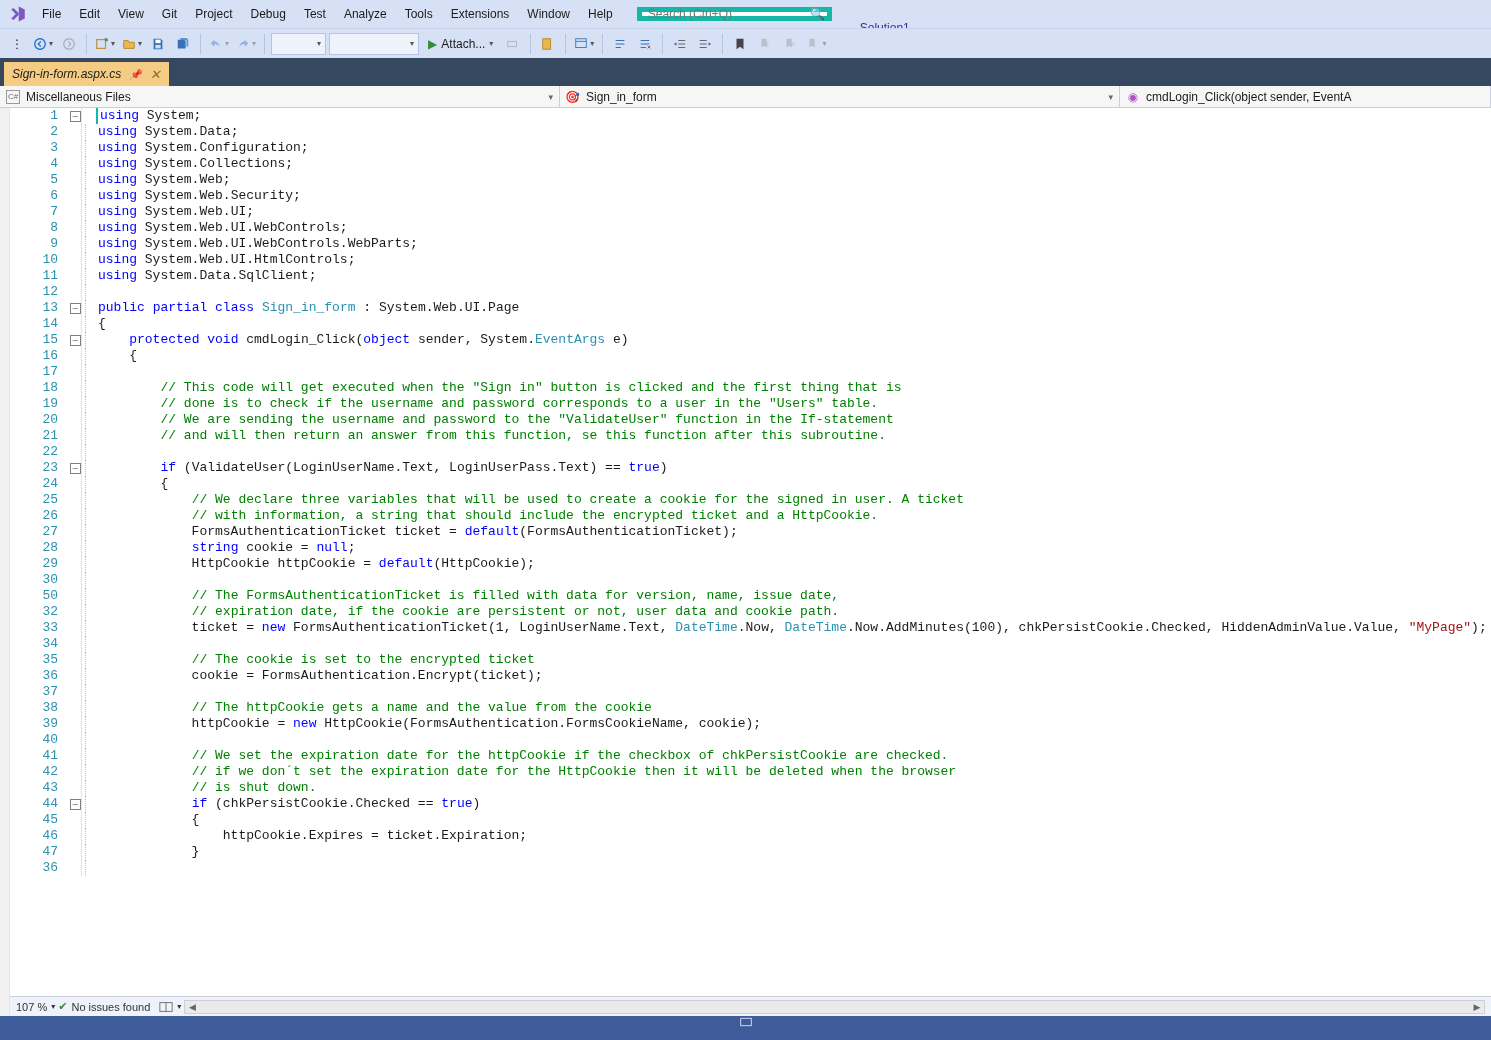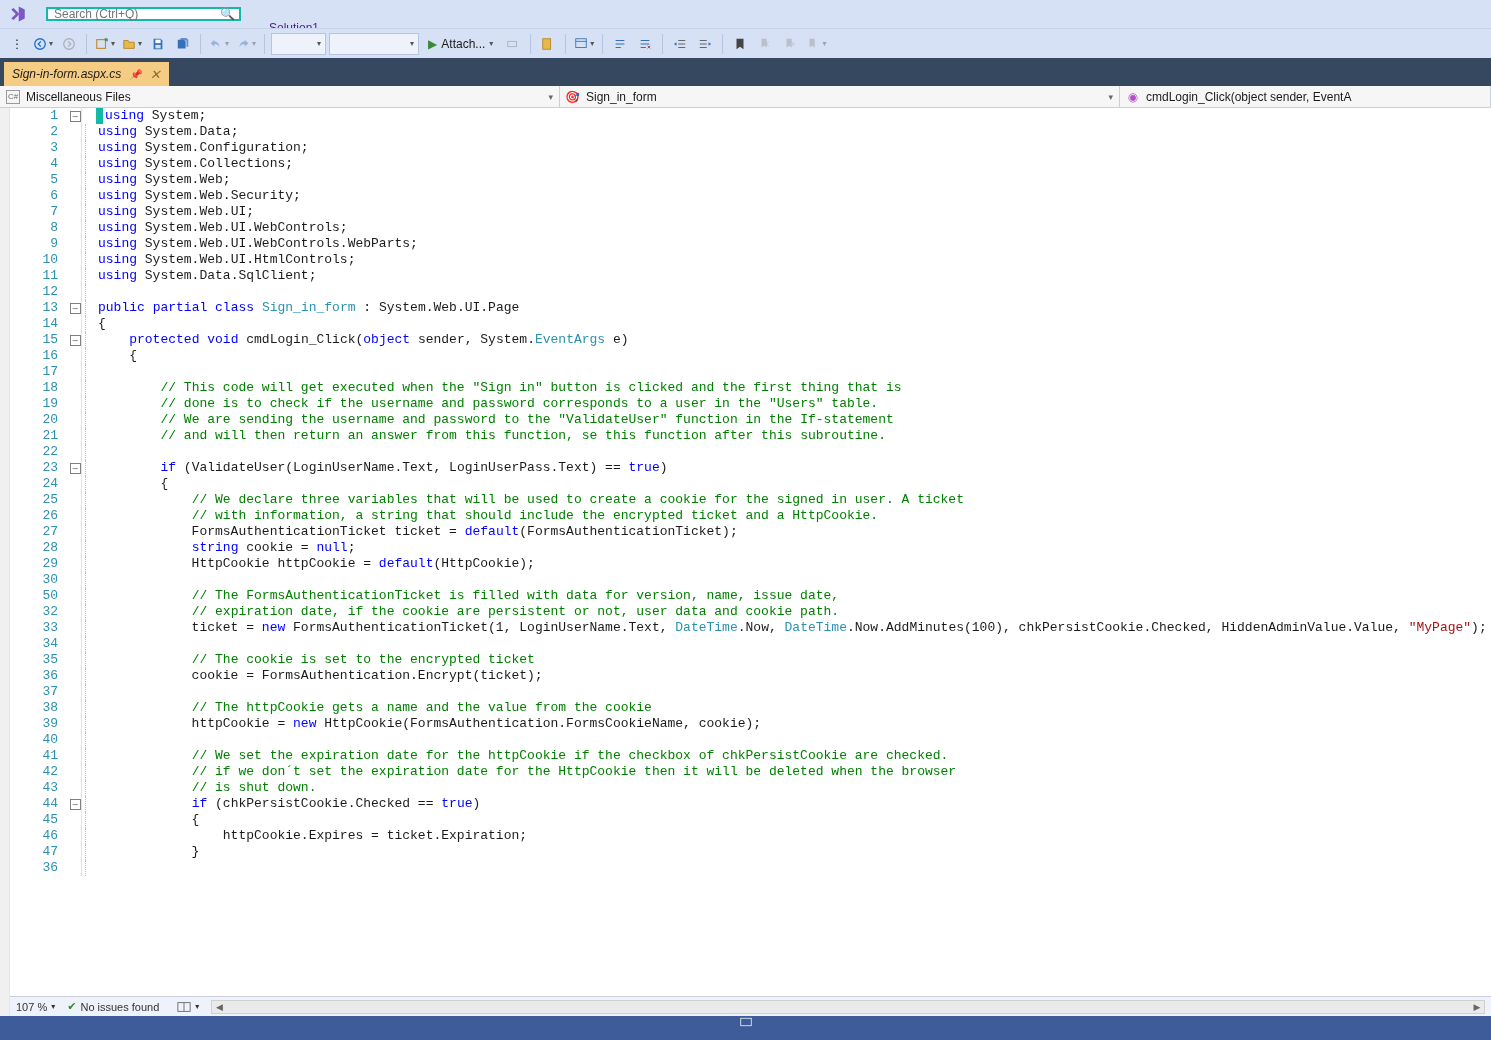--- a/index.html
+++ b/index.html
@@ -5,21 +5,21 @@
   * { margin: 0; padding: 0; box-sizing: border-box; }
   html, body { height: 100%; font-family: "Segoe UI", Tahoma, sans-serif; font-size: 12px; color: #1b1b1b; overflow: hidden; }
   body { display: flex; flex-direction: column; background: #e7ecf5; }
 
   
   .titlebar { display: flex; align-items: center; height: 28px; background: #d6e1f5; padding: 0 6px; gap: 4px; }
   .logo { width: 24px; height: 24px; display:flex;align-items:center;justify-content:center;}
   .logo svg{width:18px;height:18px;}
   .menu { display: flex; gap: 2px; }
   .menu-item { padding: 4px 8px; cursor: default; }
-  .search-wrap { margin-left: 12px; display: flex; align-items: center; background: #fff; border: 2px solid #14b8a6; height: 14px; width: 195px; }
+  .search-wrap { margin-left: 12px; display: flex; align-items: center; background: #fff; border: 5px solid #14b8a6; height: 14px; width: 195px; }
   .search-wrap input { border: none; outline: none; flex: 1; padding: 0 6px; font-size: 12px; background: transparent; color:#777; }
   .search-wrap .sicon { width: 22px; text-align: center; color:#555;}
   .solution-label { margin-left: 24px; color: #4c1d95; margin-top: 28px; }
 
   
   .toolbar { display: flex; align-items: center; height: 30px; background: #d6e1f5; padding: 0 6px; gap: 3px; border-top:1px solid #c7d4ec;}
   .tb-sep { width: 1px; height: 20px; background: #b5c4df; margin: 0 3px; }
   .tb-btn { min-width: 22px; height: 22px; display: flex; align-items: center; justify-content: center; padding:0 2px; border-radius:2px;}
   .tb-btn svg{width:14px;height:14px;}
   .tb-drop::after{content:"▾"; font-size:8px; margin-left:2px; color:#555;}
@@ -54,48 +54,62 @@
   .code-scroll{flex:1;overflow:auto;background:#fff;}
   .code-table{display:grid;grid-template-columns:58px 14px 14px 1fr;}
   .lineno{color:#2b91af;text-align:right;padding-right:10px;font-family:Consolas,"Courier New",monospace;font-size:13px;line-height:16px;background:#fff;}
   .fold{width:14px;text-align:center;font-family:Consolas,monospace;font-size:11px;color:#808080;line-height:16px;border-right:1px solid #e5e5e5;position:relative;background:#fff;}
   .fold.box::before{content:"";position:absolute;left:2px;top:3px;width:9px;height:9px;border:1px solid #808080;background:#fff;}
   .fold.box::after{content:"−";position:absolute;left:4px;top:1px;font-size:10px;color:#808080;}
   .guide{width:14px;position:relative;background:#fff;line-height:16px;}
   .guide::before{content:"";position:absolute;left:3px;top:0;bottom:0;border-left:1px dotted #c0c0c0;}
   .guide.none::before{display:none;}
   .codeline{font-family:Consolas,"Courier New",monospace;font-size:13px;line-height:16px;white-space:pre;padding-left:2px;background:#fff;}
-  .codeline.cursor{border-left:7px solid #14b8a6;}
+  .codeline.cursor{border-left:2px solid #14b8a6;}
   .kw{color:#0000ff;}
   .typ{color:#2b91af;}
   .cm{color:#008000;}
   .str{color:#a31515;}
 
   
-  .editstatus{height:20px;background:#eef2fb;border-top:1px solid #cccedb;display:flex;align-items:center;padding:0 6px;gap:12px;font-size:11px;color:#333;}
+  .editstatus{height:20px;background:#eef2fb;border-top:1px solid #cccedb;display:flex;align-items:center;padding:0 6px;gap:3px;font-size:11px;color:#333;}
   .editstatus .zoom{display:flex;align-items:center;gap:2px;}
   .editstatus .zoom::after{content:"▾";font-size:8px;margin-left:2px;}
   .ok-icon{color:#388a34;}
   .splitctrl{display:flex;align-items:center;gap:4px;margin-left:6px;}
   .hscroll{flex:1;height:14px;background:#eaeaea;border:1px solid #d0d0d0;display:flex;align-items:center;}
   .hscroll .thumb{height:100%;}
   .hscroll .arrow{width:14px;text-align:center;color:#666;font-size:9px;}
 
   
   .statusbar{height:24px;background:#3e5c9a;color:#fff;display:flex;align-items:center;padding:0 8px;gap:8px;font-size:12px;flex-direction:column;}
   .statusbar .sbicon svg{width:12px;height:12px;}
 </style>
 </head>
 <body>
 
 <div class="titlebar">
   <div class="logo">
     <svg viewBox="0 0 24 24">
         <path fill="#7e57c2" d="M3 6l6 6-6 6 3 2 8-8-8-8-3 2zm10-4l8 4v12l-8 4V2z"></path>
       </svg>
+  </div>
+  <div class="menu">
+    <div class="menu-item">File</div>
+    <div class="menu-item">Edit</div>
+    <div class="menu-item">View</div>
+    <div class="menu-item">Git</div>
+    <div class="menu-item">Project</div>
+    <div class="menu-item">Debug</div>
+    <div class="menu-item">Test</div>
+    <div class="menu-item">Analyze</div>
+    <div class="menu-item">Tools</div>
+    <div class="menu-item">Extensions</div>
+    <div class="menu-item">Window</div>
+    <div class="menu-item">Help</div>
   </div>
   <div class="search-wrap">
     <input placeholder="Search (Ctrl+Q)" style="">
     <span class="sicon">🔍</span>
   </div>
   <div class="solution-label">Solution1</div>
 </div>
 
 <div class="toolbar">
   <span class="tb-btn">⋮</span>

